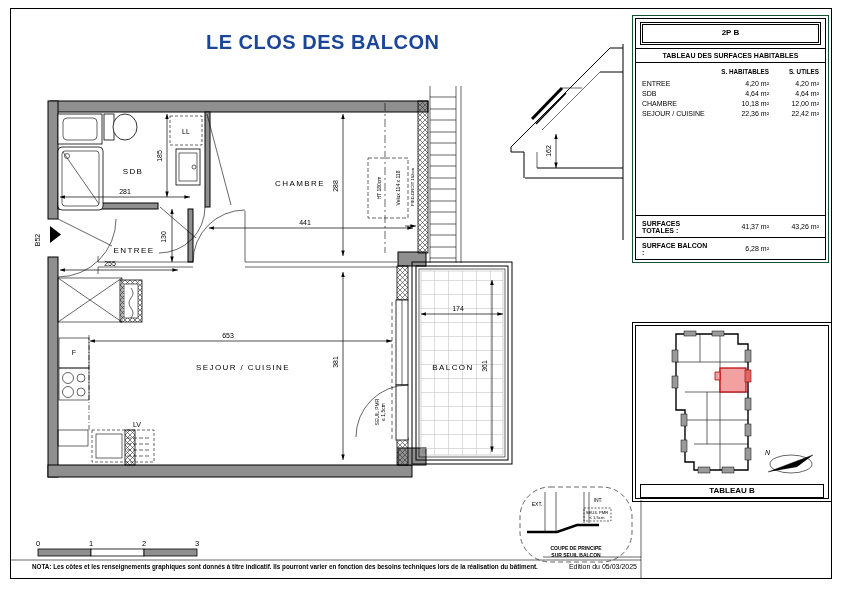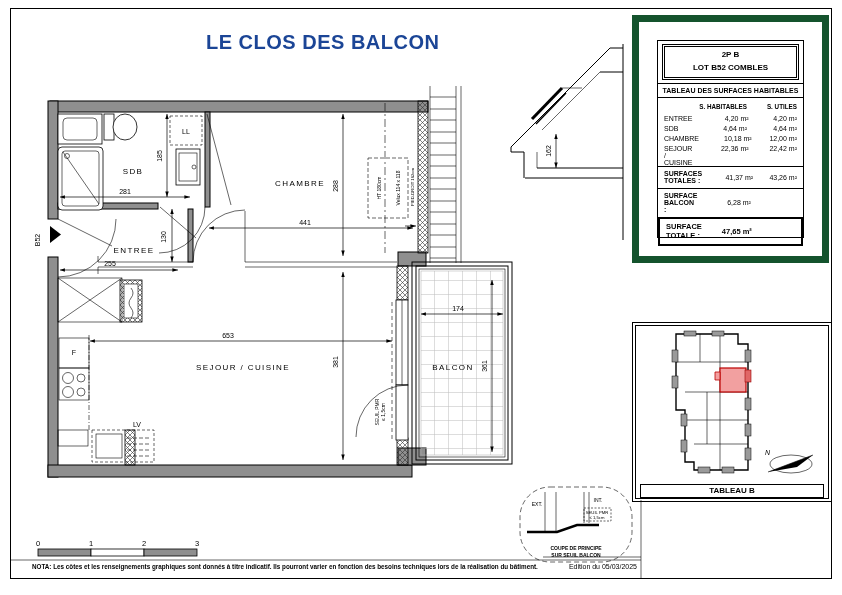--- a/index.html
+++ b/index.html
@@ -16,21 +16,21 @@
   .tn{stroke:#000;stroke-width:.6;fill:none;}
   .dim{stroke:#000;stroke-width:.7;fill:none;}
   .fx{fill:#fff;stroke:#000;stroke-width:.8;}
   .wm{fill:#9a9a9a;stroke:#000;stroke-width:.5;}
   .rl{font-size:8px;letter-spacing:1.4px;}
   .dt{font-size:7px;}
   .st{font-size:5px;}
   .xs{font-size:4.2px;}
 
   
-  .tbox{left:632px;top:15px;width:197px;height:248px;border:7px solid #14532d;background:#fff;box-sizing:border-box;padding:18px;}
+  .tbox{left:632px;top:15px;width:197px;height:248px;border:1px solid #14532d;background:#fff;box-sizing:border-box;padding:2px;}
   .tbox-inner{border:1px solid #000;height:100%;box-sizing:border-box;display:flex;flex-direction:column;}
   .unit-hdr{border:3px double #000;margin:3px 4px 2px;text-align:center;font-weight:bold;font-size:8px;padding:2px 0;line-height:1.6;}
   .tab-title{border-top:1px solid #000;border-bottom:1px solid #000;text-align:center;font-weight:bold;font-size:7px;padding:3px 0;margin-top:1px;}
   .cols{display:flex;padding:5px 6px 2px;font-weight:bold;font-size:6.3px;}
   .cols .sp{flex:1;}
   .cw1{width:58px;text-align:right;}
   .cw2{width:50px;text-align:right;}
   .trow{display:flex;padding:3px 6px 0;font-size:7px;}
   .trow .nm{flex:1;}
   .tspacer{flex:1;}
@@ -290,21 +290,20 @@
   </svg>
 
   <div class="abs frame"></div>
 
   <div class="abs title">LE CLOS DES BALCON</div>
 
   <div class="abs tbox">
     <div class="tbox-inner">
       <div class="unit-hdr">
         <div>2P B</div>
-        <div>LOT B52 COMBLES</div>
       </div>
       <div class="tab-title">TABLEAU DES SURFACES HABITABLES</div>
       <div class="cols">
         <span class="sp"></span>
         <span class="cw1">S. HABITABLES</span>
         <span class="cw2">S. UTILES</span>
       </div>
       <div class="trow">
         <span class="nm">ENTREE</span>
         <span class="cw1">4,20 m²</span>
@@ -329,25 +328,20 @@
       <div class="tot">
         <span class="lb">SURFACES TOTALES :</span>
         <span class="cw1">41,37 m²</span>
         <span class="cw2">43,26 m²</span>
       </div>
       <div class="tot">
         <span class="lb">SURFACE BALCON :</span>
         <span class="cw1">6,28 m²</span>
         <span class="cw2"></span>
       </div>
-      <div class="tot-final">
-        <span class="lb">SURFACE TOTALE :</span>
-        <span class="cw1">47,65 m²</span>
-        <span class="cw2"></span>
-      </div>
     </div>
   </div>
 
   <div class="abs mapbox">
     <div class="mapbox-inner"></div>
     <div class="map-caption">TABLEAU B</div>
   </div>
 
   <div class="abs nota">NOTA: Les côtes et les renseignements graphiques sont donnés à titre indicatif. Ils pourront varier en fonction des besoins techniques lors de la réalisation du bâtiment.</div>
   <div class="abs edition">Edition du 05/03/2025</div>

